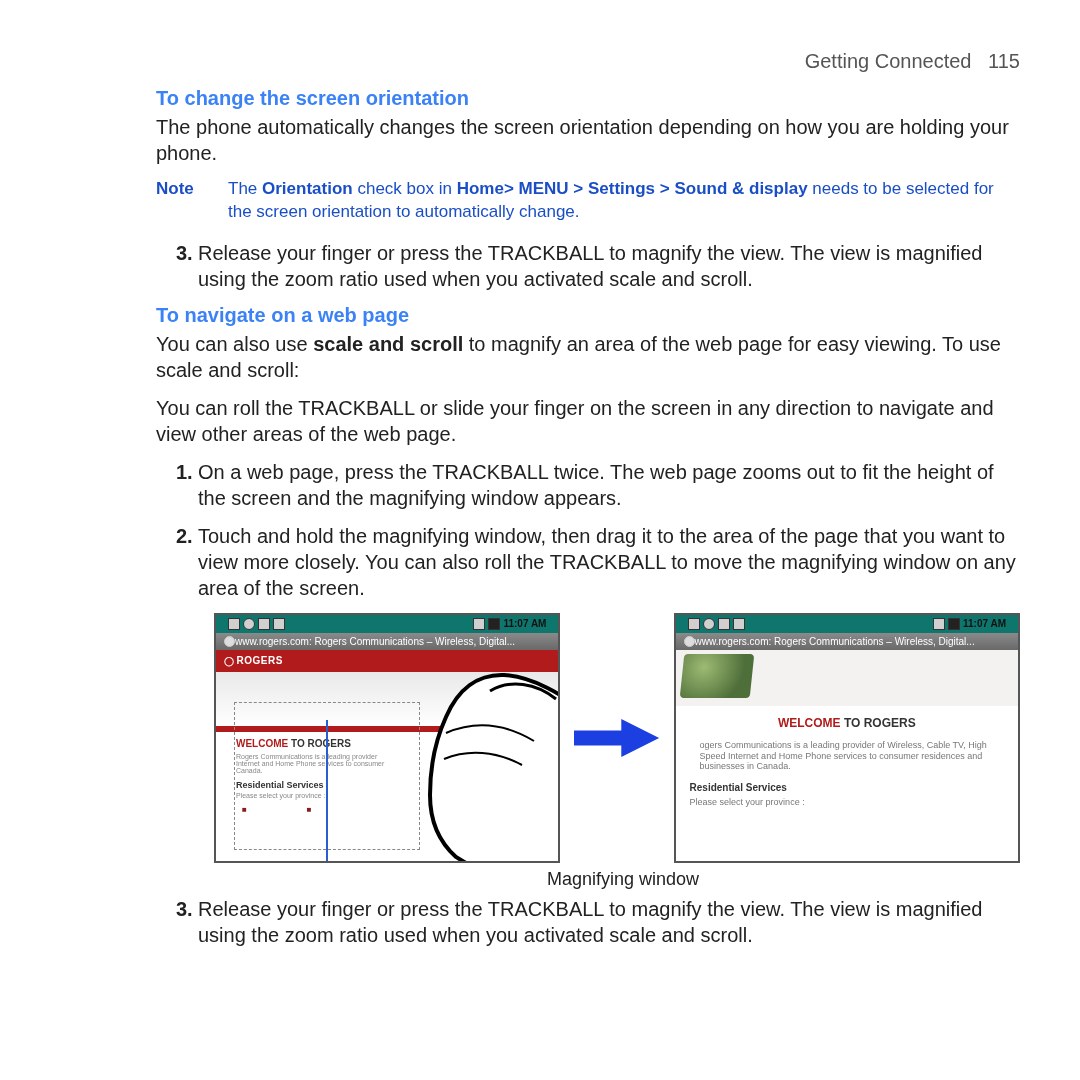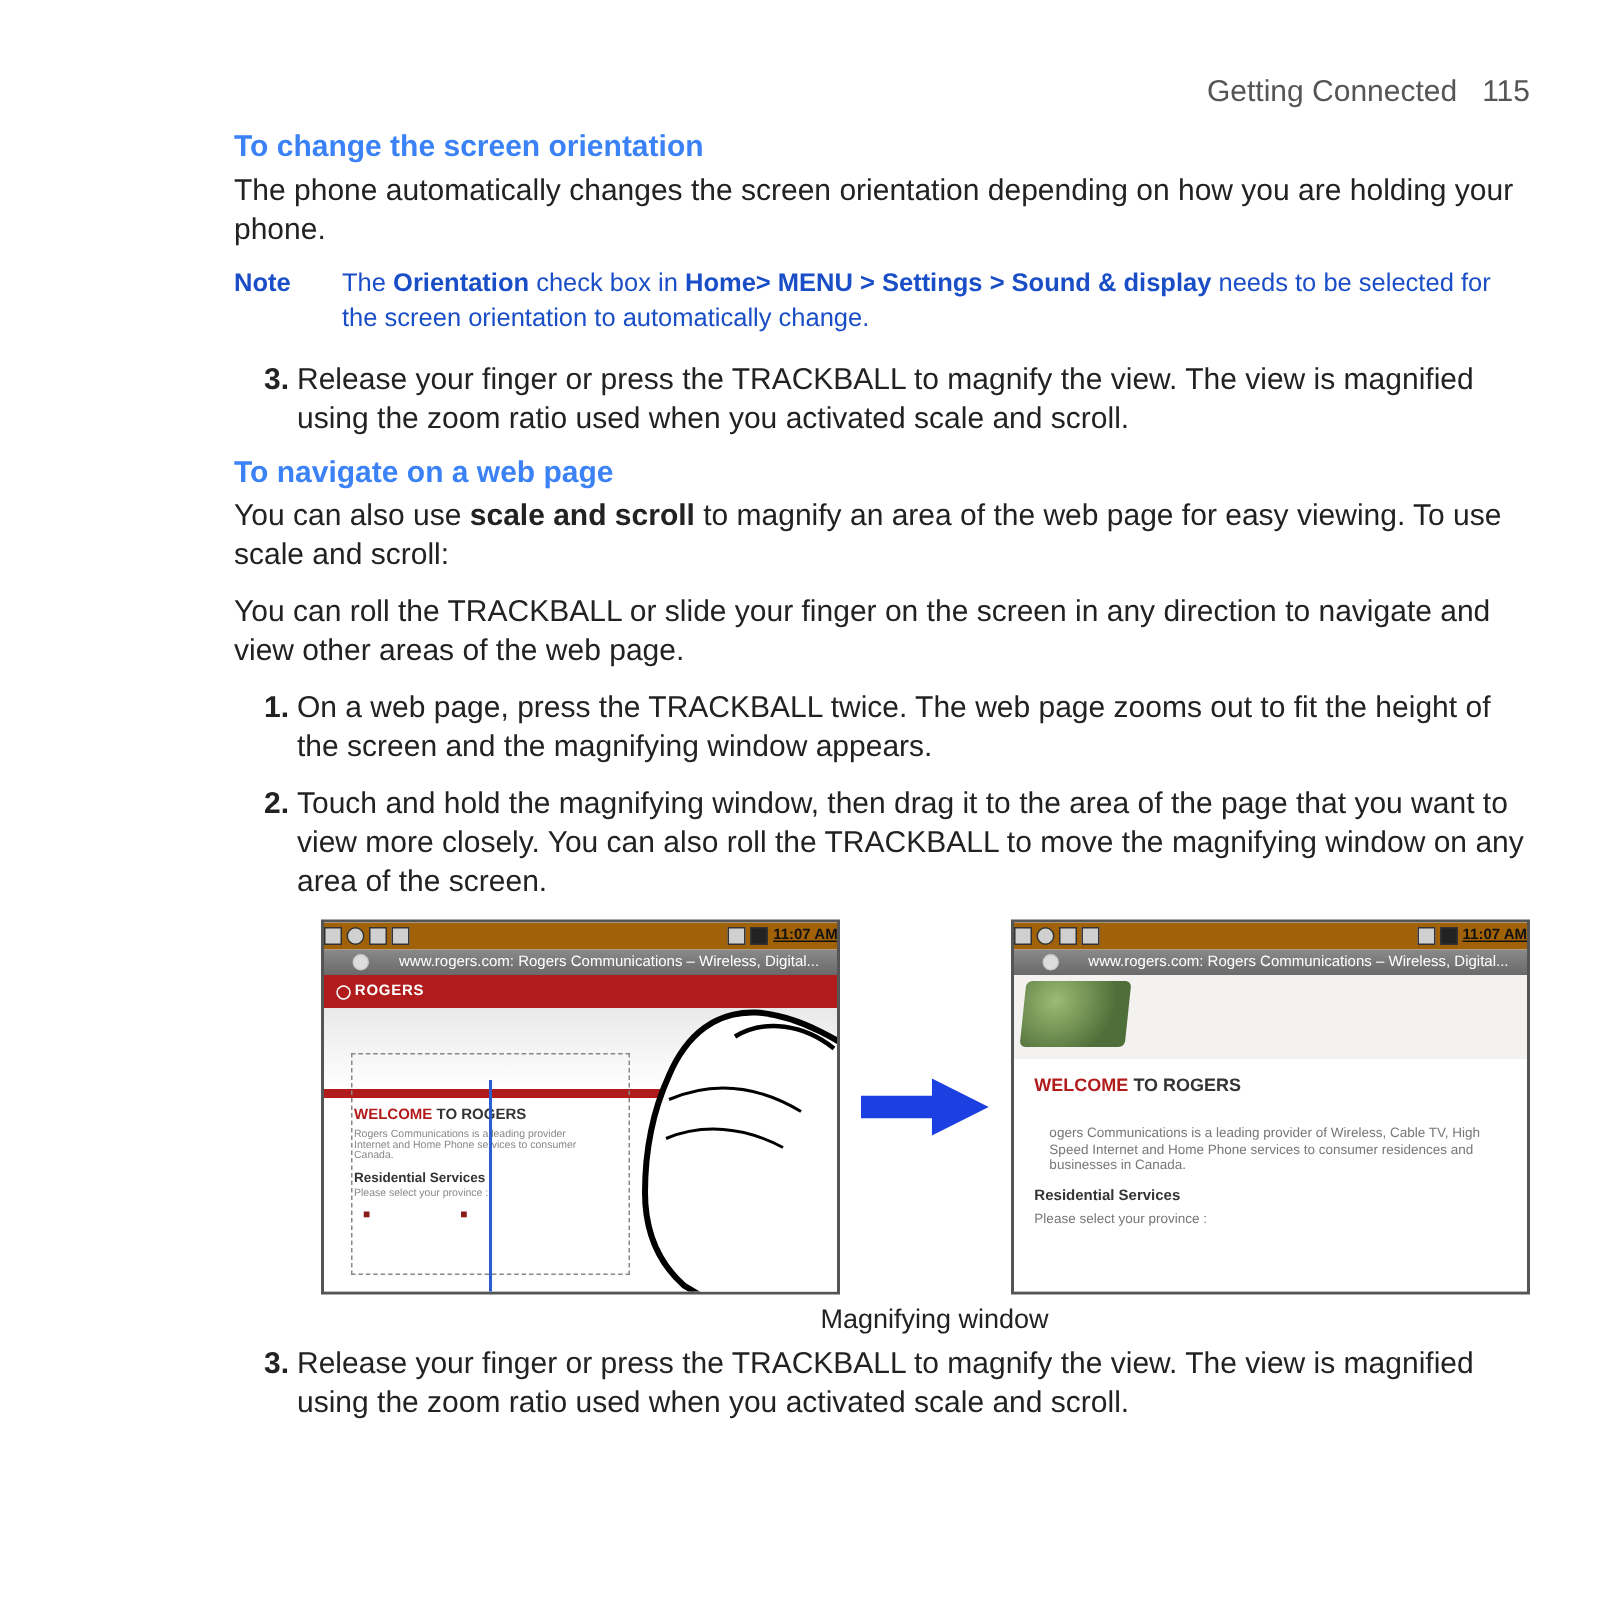--- a/index.html
+++ b/index.html
@@ -75,50 +75,49 @@
     border: 2px solid #555;
     background: #fff;
     position: relative;
     box-sizing: border-box;
     display: flex;
     flex-direction: column;
     overflow: hidden;
   }
   .status-bar {
     height: 18px;
-    background: #a16207;
+    background: #0f766e;
     display: flex;
     align-items: center;
     justify-content: space-between;
-    padding: 0 0;
+    padding: 0 12px;
     font-size: 10px;
     font-weight: 700;
     color: #111;
-    text-decoration: underline;
   }
   .status-icons-left, .status-icons-right {
     display: flex;
     align-items: center;
     gap: 3px;
   }
   .status-icon {
     width: 12px; height: 12px;
     border: 1px solid #333;
     background: #d0d0d0;
     box-sizing: border-box;
   }
   .url-bar {
     height: 17px;
     background: linear-gradient(#8a8a8a,#696969);
     color: #fff;
     font-size: 10px;
     display: flex;
     align-items: center;
-    padding: 0 19px;
-    gap: 20px;
+    padding: 0 8px;
+    gap: 0;
     overflow: hidden;
     white-space: nowrap;
   }
   .globe {
     width: 11px; height: 11px; border-radius: 50%;
     border: 1px solid #ccc; background: #ddd;
     box-sizing: border-box; flex: none;
   }
   .page-content {
     flex: 1;
@@ -213,21 +212,22 @@
   }
   .right-body {
     padding: 10px 14px 0 14px;
     font-size: 11px;
     color: #555;
   }
   .right-body .welcome {
     font-size: 12px;
     font-weight: 700;
     color: #333;
-    margin-bottom: 20px;
+    margin-bottom: 10px;
+    text-align: center;
   }
   .right-body .welcome .red { color: #b11b1b; }
   .right-desc { font-size: 9px; color: #777; line-height: 1.2; padding-left:10px; margin-bottom:10px;}
   .right-subhead { font-size: 10px; font-weight: 700; color: #333; margin-top:4px; }
   .right-sub2 { font-size: 9px; color:#777; margin: 4px 0 8px 0; }
   .right-cols { display:flex; font-size: 9px; color: #8a1b1b; }
   .right-cols div { flex:1; line-height:1.4;}
   .right-cols div span::before { content:"■ "; font-size:7px; }
   .caption {
     font-size: 18px;

